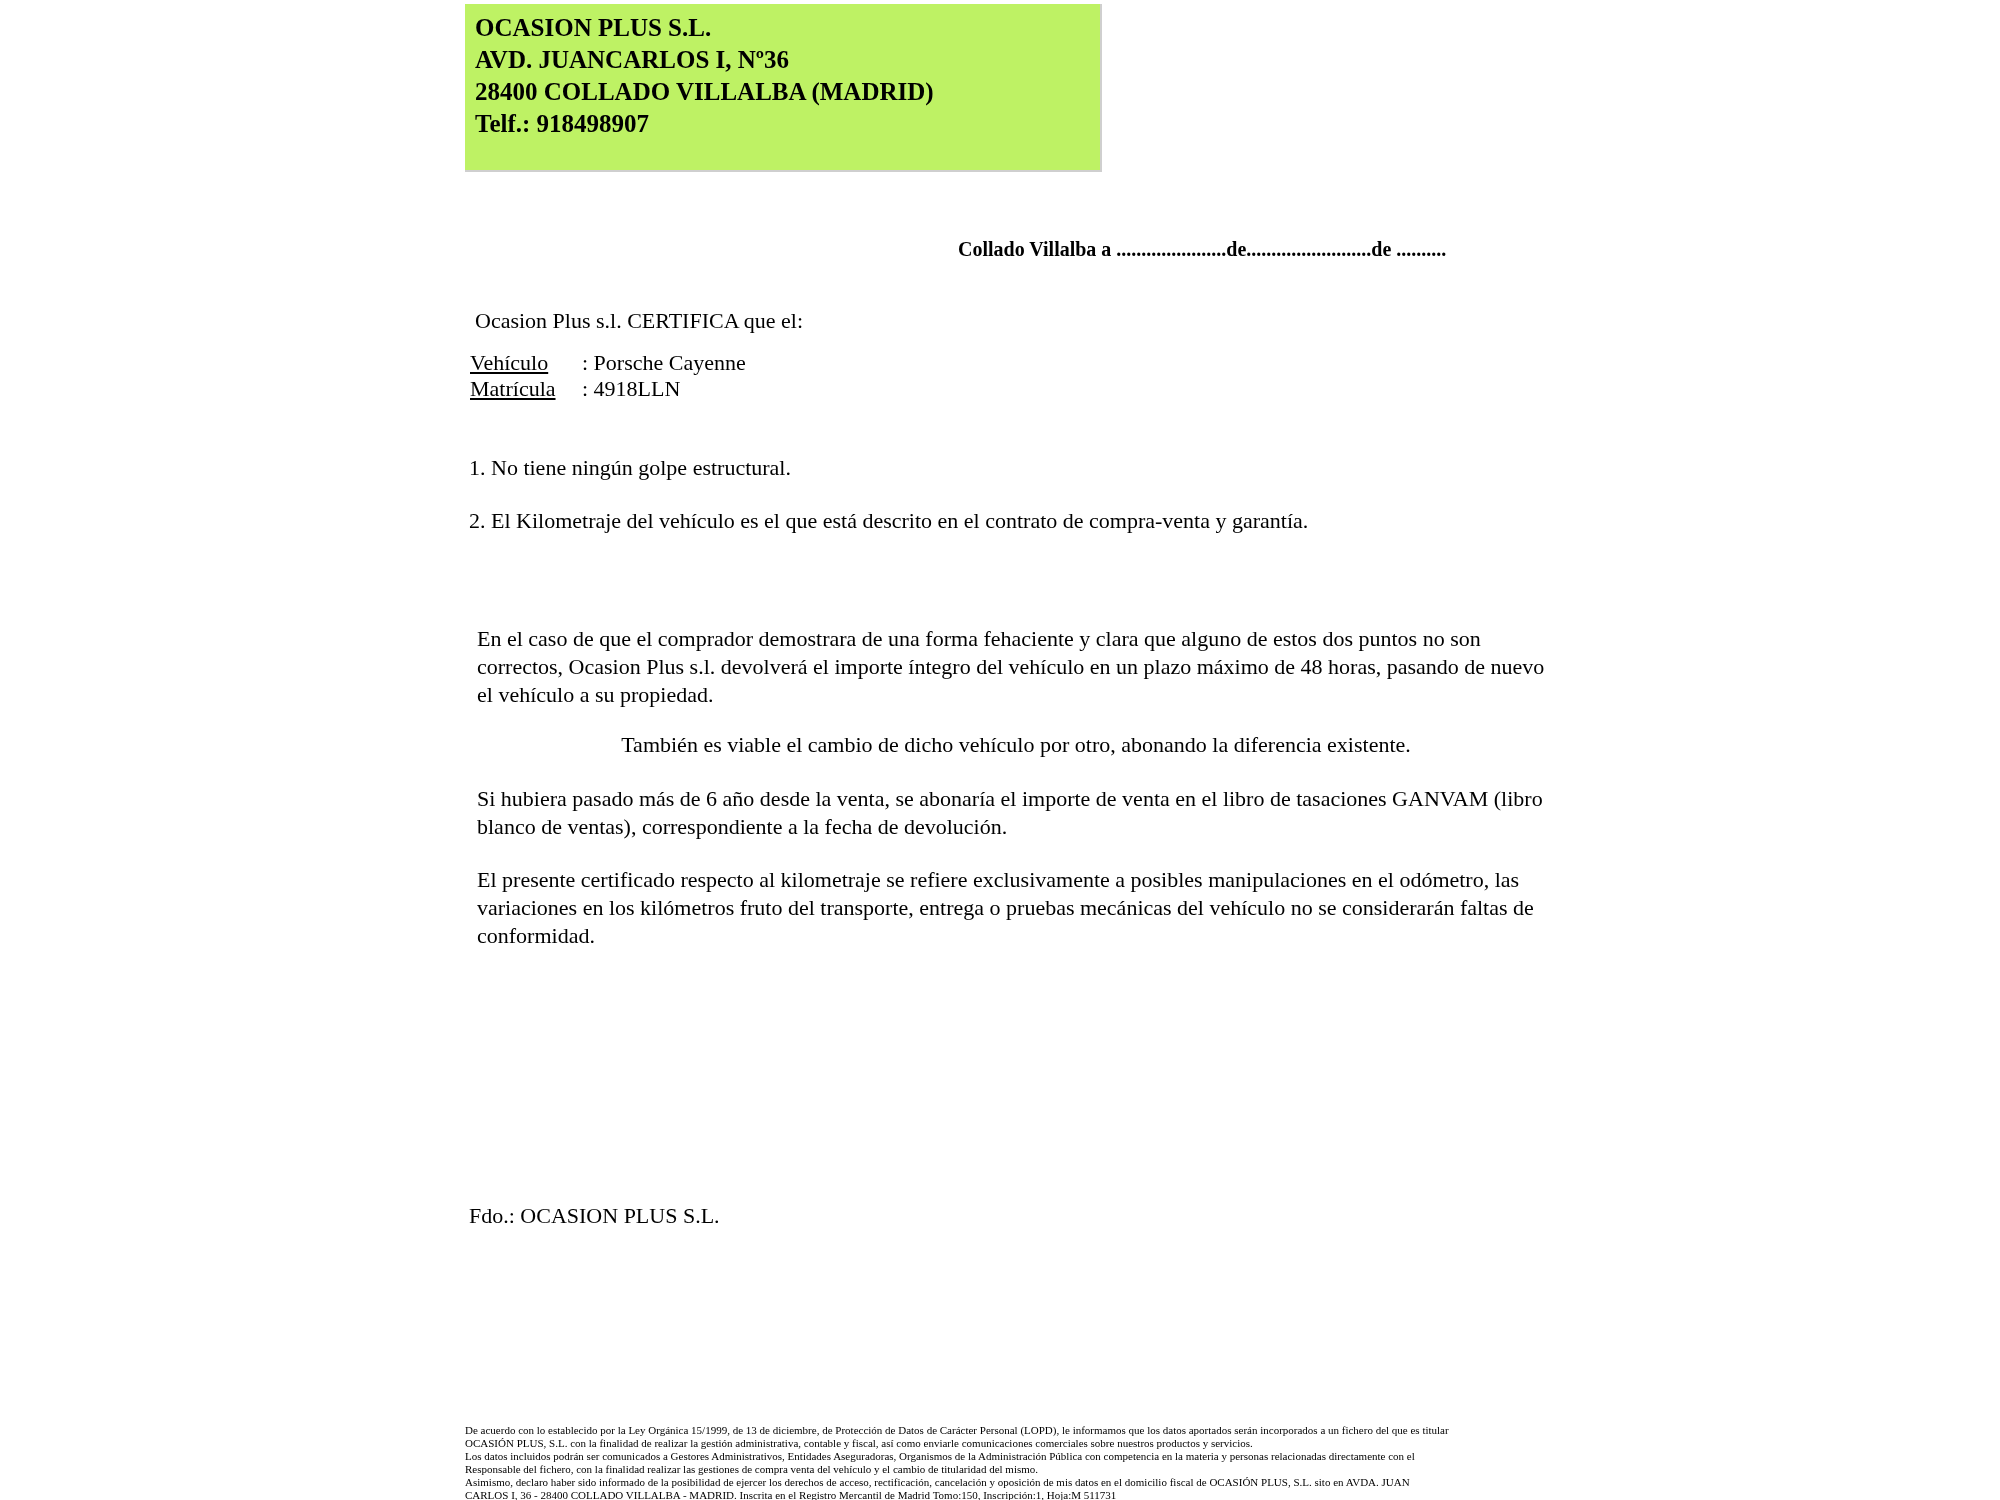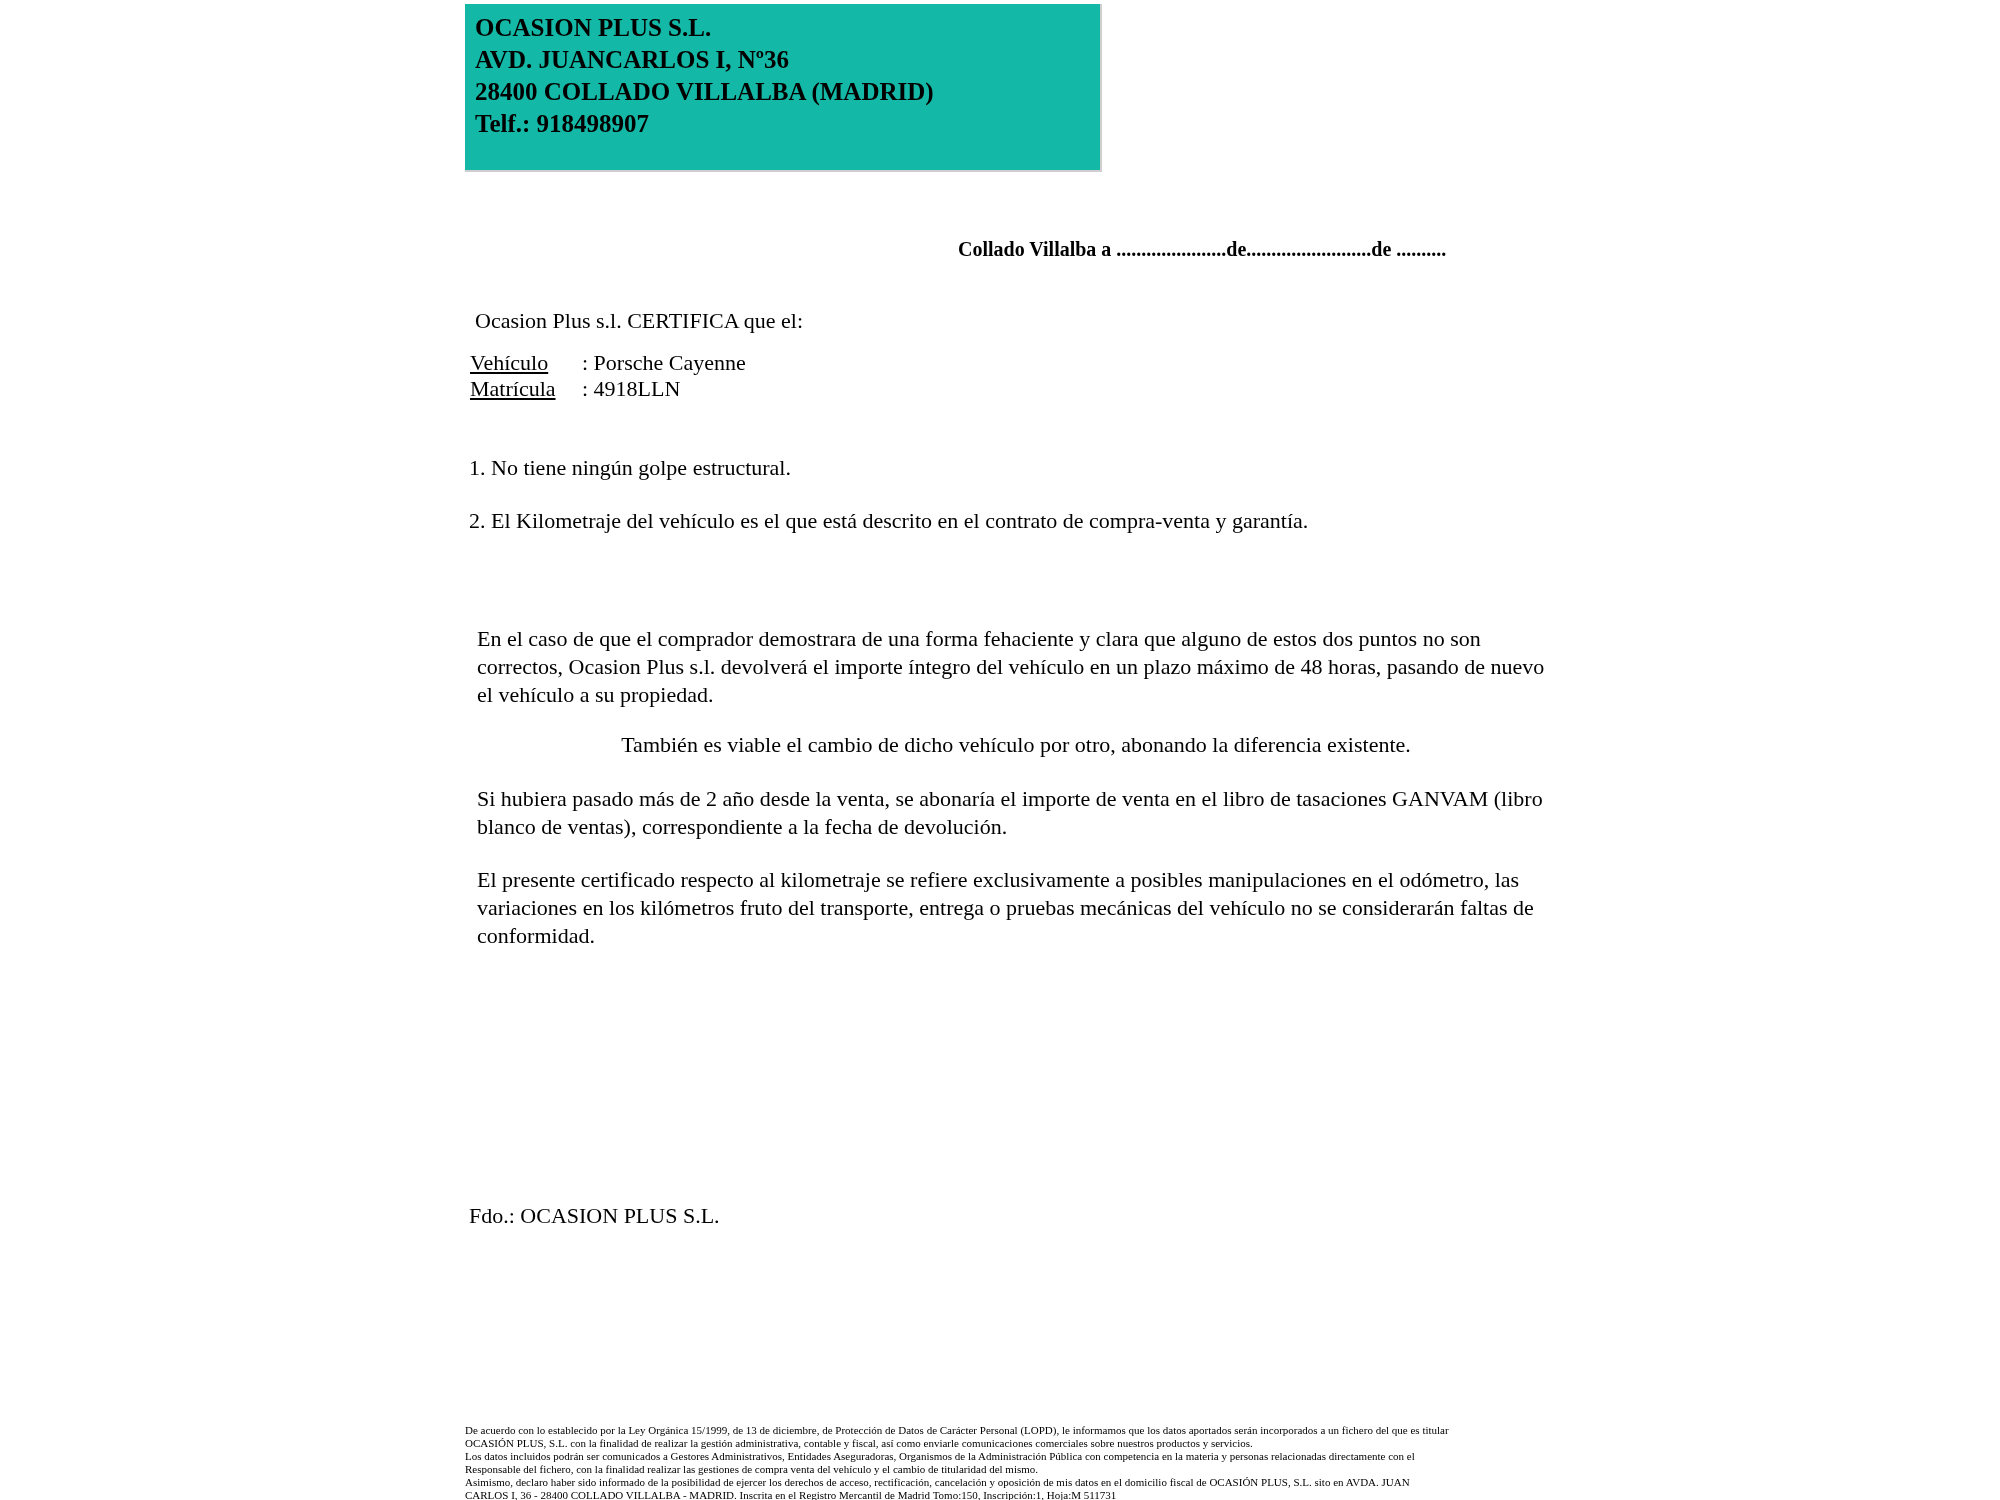--- a/index.html
+++ b/index.html
@@ -15,21 +15,21 @@
     font-family: "Liberation Serif", "DejaVu Serif", serif;
     color: #000000;
     overflow: hidden;
   }
   .header-box {
     position: absolute;
     left: 465px;
     top: 4px;
     width: 637px;
     height: 168px;
-    background: #14b8a6;
+    background: #bef264;
     border-right: 2px solid #cfcfcf;
     border-bottom: 2px solid #cfcfcf;
     box-sizing: border-box;
     padding: 8px 0 0 10px;
     font-weight: bold;
     font-size: 25px;
     line-height: 32px;
     white-space: nowrap;
   }
   .date-line {
@@ -121,21 +121,21 @@
 
   <div class="field field-matricula">
     <span class="field-label">Matrícula</span><span class="field-value">: 4918LLN</span>
   </div>
 
   <div class="clause clause-1">1. No tiene ningún golpe estructural.</div>
   <div class="clause clause-2">2. El Kilometraje del vehículo es el que está descrito en el contrato de compra-venta y garantía.</div>
 
   <p class="para para-1">En el caso de que el comprador demostrara de una forma fehaciente y clara que alguno de estos dos puntos no son correctos, Ocasion Plus s.l. devolverá el importe íntegro del vehículo en un plazo máximo de 48 horas, pasando de nuevo el vehículo a su propiedad.</p>
   <p class="para para-2">También es viable el cambio de dicho vehículo por otro, abonando la diferencia existente.</p>
-  <p class="para para-3">Si hubiera pasado más de 2 año desde la venta, se abonaría el importe de venta en el libro de tasaciones GANVAM (libro blanco de ventas), correspondiente a la fecha de devolución.</p>
+  <p class="para para-3">Si hubiera pasado más de 6 año desde la venta, se abonaría el importe de venta en el libro de tasaciones GANVAM (libro blanco de ventas), correspondiente a la fecha de devolución.</p>
   <p class="para para-4">El presente certificado respecto al kilometraje se refiere exclusivamente a posibles manipulaciones en el odómetro, las variaciones en los kilómetros fruto del transporte, entrega o pruebas mecánicas del vehículo no se considerarán faltas de conformidad.</p>
 
   <div class="signature">Fdo.: OCASION PLUS S.L.</div>
 
   <div class="legal-footer">
     <div>De acuerdo con lo establecido por la Ley Orgánica 15/1999, de 13 de diciembre, de Protección de Datos de Carácter Personal (LOPD), le informamos que los datos aportados serán incorporados a un fichero del que es titular</div>
     <div>OCASIÓN PLUS, S.L. con la finalidad de realizar la gestión administrativa, contable y fiscal, así como enviarle comunicaciones comerciales sobre nuestros productos y servicios.</div>
     <div>Los datos incluidos podrán ser comunicados a Gestores Administrativos, Entidades Aseguradoras, Organismos de la Administración Pública con competencia en la materia y personas relacionadas directamente con el</div>
     <div>Responsable del fichero, con la finalidad realizar las gestiones de compra venta del vehículo y el cambio de titularidad del mismo.</div>
     <div>Asimismo, declaro haber sido informado de la posibilidad de ejercer los derechos de acceso, rectificación, cancelación y oposición de mis datos en el domicilio fiscal de OCASIÓN PLUS, S.L. sito en AVDA. JUAN</div>

